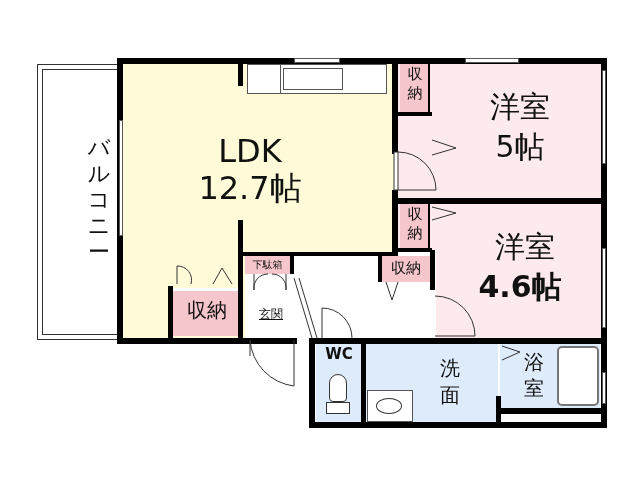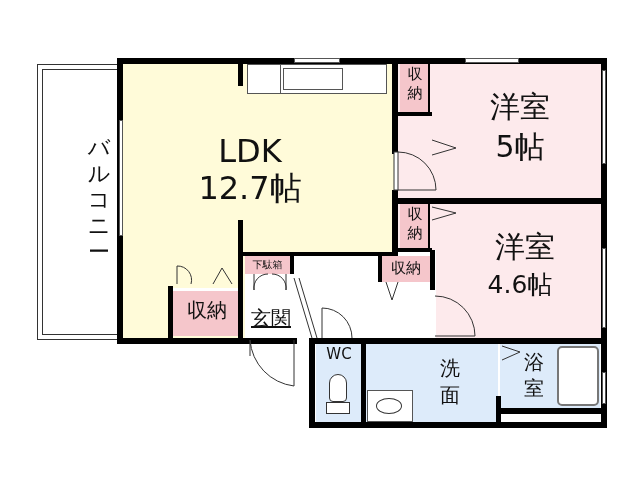--- a/index.html
+++ b/index.html
@@ -37,33 +37,33 @@
 <div class="lbl" style="left:402px;top:86px;width:26px;font-size:15px;">納</div>
 <div class="lbl big" style="left:470px;top:92px;width:100px;font-size:30px;">洋室</div>
 <div class="lbl big" style="left:470px;top:132px;width:100px;font-size:30px;">5帖</div>
 
 <div class="abs" style="left:398px;top:204px;width:206px;height:136px;background:#fdeaec;"></div>
 <div class="abs" style="left:398px;top:250px;width:38px;height:90px;background:#fff;"></div>
 <div class="abs storage" style="left:400px;top:204px;width:30px;height:46px;"></div>
 <div class="lbl" style="left:402px;top:207px;width:26px;font-size:15px;">収</div>
 <div class="lbl" style="left:402px;top:226px;width:26px;font-size:15px;">納</div>
 <div class="lbl big" style="left:470px;top:232px;width:110px;font-size:30px;">洋室</div>
-<div class="lbl big" style="left:455px;top:272px;width:130px;font-size:25px;">4.6帖</div>
+<div class="lbl big" style="left:455px;top:272px;width:130px;font-size:30px;font-weight:bold;">4.6帖</div>
 
 <div class="abs" style="left:296px;top:256px;width:135px;height:84px;background:#fff;"></div>
 <div class="abs storage" style="left:382px;top:256px;width:48px;height:26px;"></div>
 <div class="lbl" style="left:382px;top:261px;width:48px;font-size:15px;">収納</div>
 
 <div class="abs" style="left:245px;top:256px;width:52px;height:84px;background:#fff;"></div>
 <div class="abs storage" style="left:245px;top:256px;width:45px;height:18px;"></div>
 <div class="lbl" style="left:245px;top:260px;width:45px;font-size:10px;">下駄箱</div>
-<div class="lbl" style="left:247px;top:308px;width:48px;font-size:20px;text-decoration:underline;">玄関</div>
+<div class="lbl" style="left:247px;top:308px;width:48px;font-size:12px;text-decoration:underline;">玄関</div>
 
 <div class="abs" style="left:316px;top:344px;width:46px;height:78px;background:#ddebfa;"></div>
-<div class="lbl" style="left:316px;top:347px;width:46px;font-size:15px;font-weight:normal;">WC</div>
+<div class="lbl" style="left:316px;top:347px;width:46px;font-size:15px;font-weight:bold;">WC</div>
 <div class="abs" style="left:329px;top:374px;width:18px;height:28px;border:1px solid #333;border-radius:9px 9px 4px 4px;background:#fff;"></div>
 <div class="abs" style="left:326px;top:402px;width:24px;height:12px;border:1px solid #333;background:#fff;"></div>
 
 <div class="abs" style="left:366px;top:344px;width:132px;height:78px;background:#ddebfa;"></div>
 <div class="abs" style="left:367px;top:390px;width:46px;height:32px;background:#fff;border:1px solid #555;"></div>
 <div class="abs" style="left:376px;top:398px;width:26px;height:16px;border:1px solid #333;border-radius:50%;"></div>
 <div class="lbl" style="left:430px;top:358px;width:40px;font-size:20px;">洗</div>
 <div class="lbl" style="left:430px;top:385px;width:40px;font-size:20px;">面</div>
 
 <div class="abs" style="left:500px;top:344px;width:100px;height:64px;background:#ddebfa;"></div>

